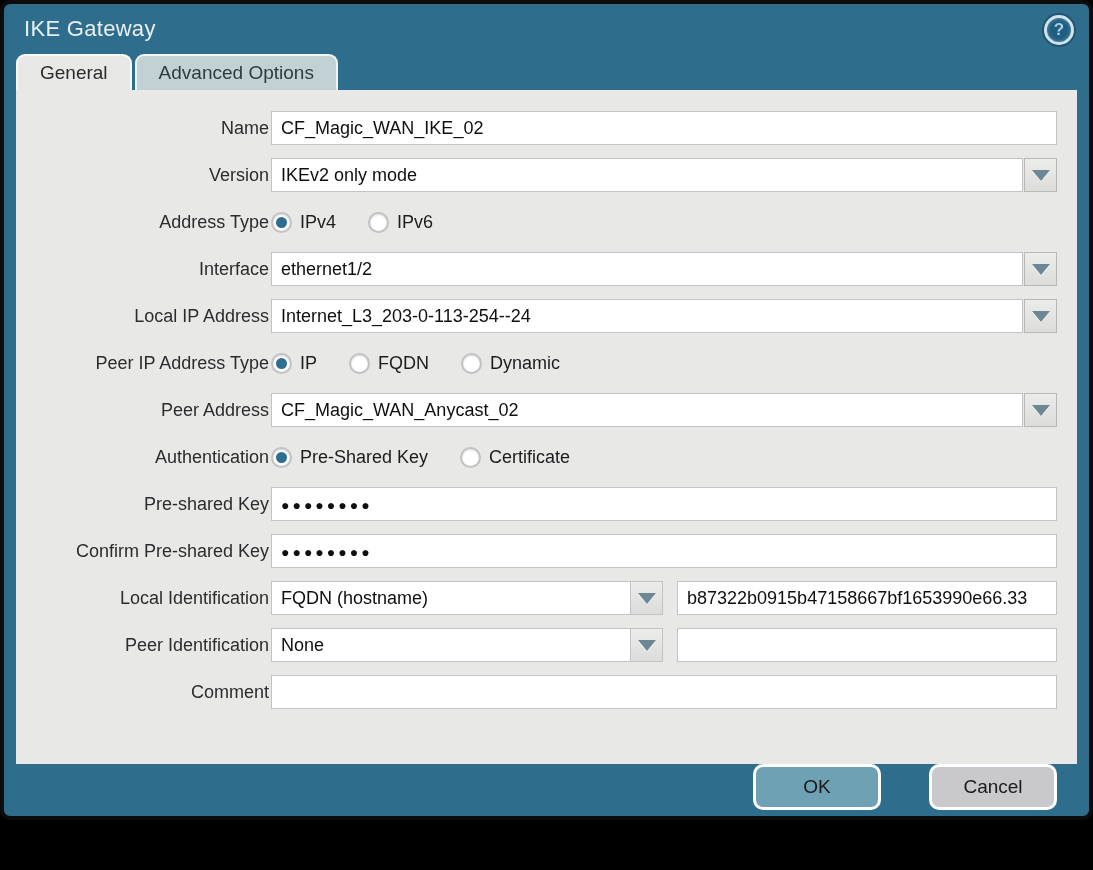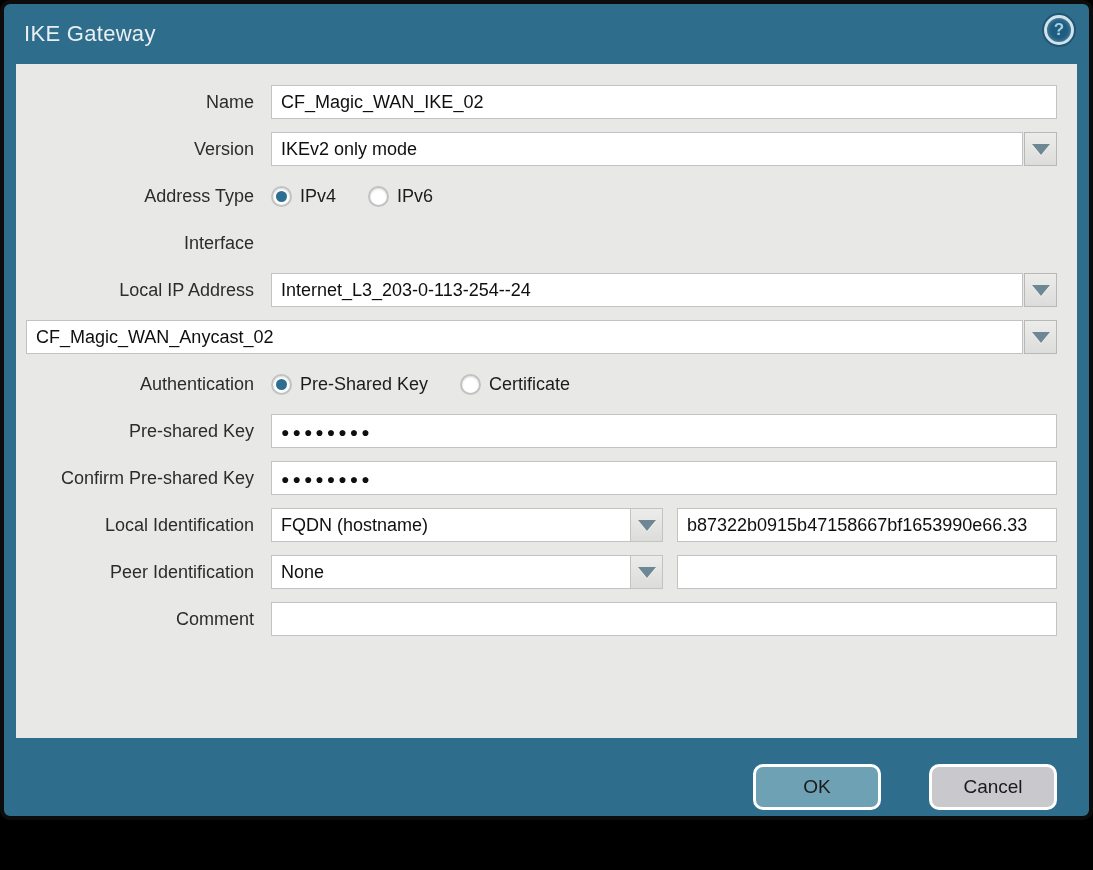--- a/index.html
+++ b/index.html
@@ -35,21 +35,21 @@
   }
   .tab.active { background:#e8e8e7; color:#2b2b2b; border-color:#f7f8f8; position:relative; z-index:2; }
   .tab.inactive { background:#c2d2d4; color:#2e3c40; }
 
   
   .panel {
     margin:0 12px; background:#e8e8e7; flex:0 0 674px;
     padding:21px 0 0 0; overflow:hidden;
   }
   .row { display:flex; align-items:center; height:34px; margin-bottom:13px; padding:0 20px 0 10px; }
-  .row-label { width:245px; flex:0 0 245px; text-align:right; padding-right:17px; font-size:18px; color:#2c2c2c; }
+  .row-label { width:245px; flex:0 0 245px; text-align:right; padding-right:2px; font-size:18px; color:#2c2c2c; }
   .ctrl { flex:1; display:flex; align-items:center; height:34px; }
 
   input.txt {
     width:100%; height:34px; border:1px solid #c3c3c3; background:#fff;
     font-family:"Liberation Sans","DejaVu Sans",sans-serif;
     font-size:18px; color:#0f0f0f; padding:0 9px; outline:none;
   }
   input.pwd { font-size:14px; letter-spacing:3px; font-weight:bold; padding-top:2px; }
 
   .dd-btn {
@@ -93,20 +93,28 @@
 
 <div class="dialog">
 
   <div class="titlebar">
     <span class="title">IKE Gateway</span>
     <div class="help-btn">
       <span>?</span>
     </div>
   </div>
 
+  <div class="tabs">
+    <div class="tab active">
+      <span>General</span>
+    </div>
+    <div class="tab inactive">
+      <span>Advanced Options</span>
+    </div>
+  </div>
 
   <div class="panel">
 
     <div class="row">
       <div class="row-label">Name</div>
       <div class="ctrl">
         <input class="txt" type="text" value="CF_Magic_WAN_IKE_02" style="">
       </div>
     </div>
 
@@ -129,34 +137,58 @@
         </div>
         <div class="radio-opt">
           <div class="radio"></div>
           <span class="radio-label">IPv6</span>
         </div>
       </div>
     </div>
 
     <div class="row">
       <div class="row-label">Interface</div>
+      <div class="ctrl">
+        <input class="txt" type="text" value="ethernet1/2" style="">
+        <div class="dd-btn">
+          <div class="tri"></div>
+        </div>
+      </div>
     </div>
 
     <div class="row">
       <div class="row-label">Local IP Address</div>
       <div class="ctrl">
         <input class="txt" type="text" value="Internet_L3_203-0-113-254--24" style="">
         <div class="dd-btn">
           <div class="tri"></div>
         </div>
       </div>
     </div>
 
-
-    <div class="row">
+    <div class="row">
+      <div class="row-label">Peer IP Address Type</div>
+      <div class="ctrl radio-group">
+        <div class="radio-opt">
+          <div class="radio sel"></div>
+          <span class="radio-label">IP</span>
+        </div>
+        <div class="radio-opt">
+          <div class="radio"></div>
+          <span class="radio-label">FQDN</span>
+        </div>
+        <div class="radio-opt">
+          <div class="radio"></div>
+          <span class="radio-label">Dynamic</span>
+        </div>
+      </div>
+    </div>
+
+    <div class="row">
+      <div class="row-label">Peer Address</div>
       <div class="ctrl">
         <input class="txt" type="text" value="CF_Magic_WAN_Anycast_02" style="">
         <div class="dd-btn">
           <div class="tri"></div>
         </div>
       </div>
     </div>
 
     <div class="row">
       <div class="row-label">Authentication</div>

